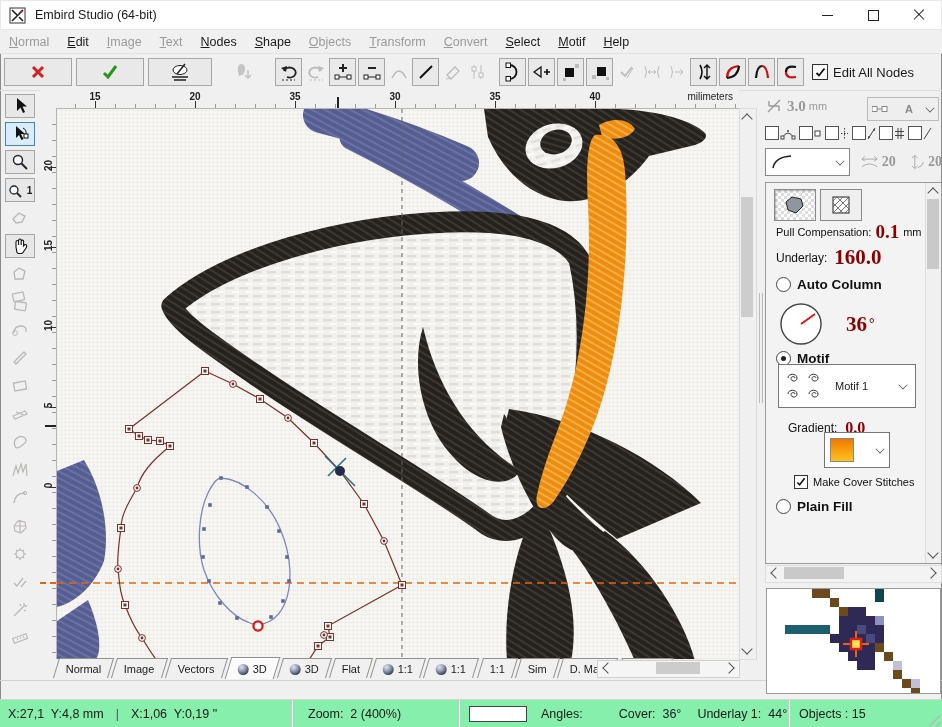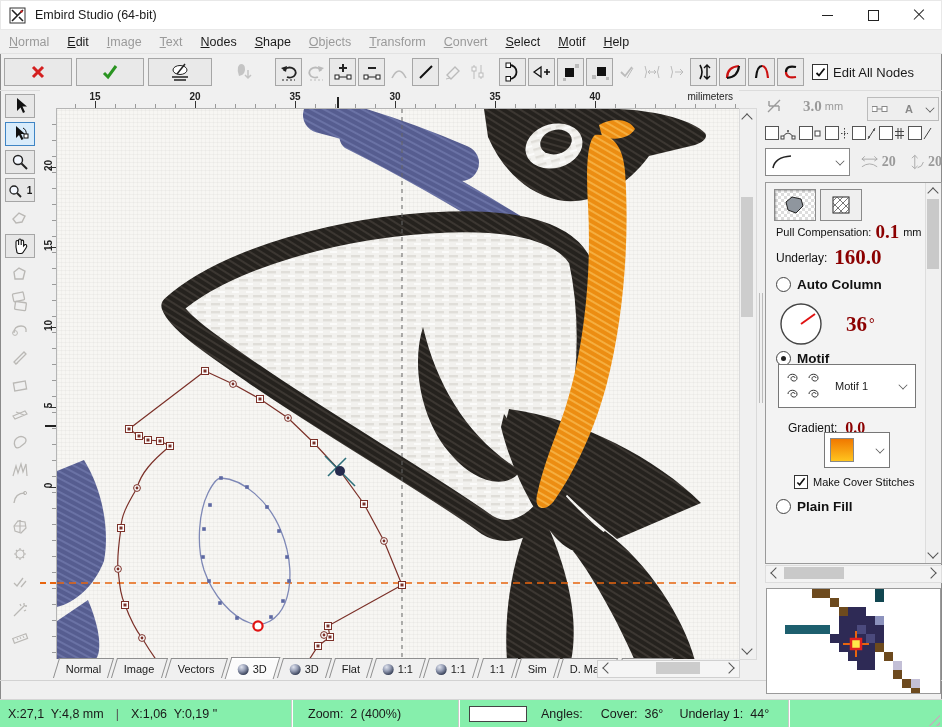--- a/index.html
+++ b/index.html
@@ -91,21 +91,21 @@
   .status{position:absolute;left:0;top:699px;width:942px;height:28px;background:#86efac;border-top:1px solid #d5d5d5;
           font-size:12.5px;display:flex;align-items:center;}
   .seg{height:100%;display:flex;align-items:center;border-right:1px solid #c9c9c9;box-shadow:1px 0 0 #fff;white-space:pre;}
   .swatch{width:56px;height:14px;background:#fff;border:1px solid #444;margin:0 14px 0 10px;}
   .grip{position:absolute;right:2px;bottom:2px;width:13px;height:13px;
         background:repeating-linear-gradient(135deg,#b9b9b9 0 2px,transparent 2px 5px);
         clip-path:polygon(100% 0,100% 100%,0 100%);}
   
   .rp{position:absolute;left:765px;top:92px;width:177px;height:606px;font-size:11px;}
   .rp-row1{position:absolute;left:0;top:3px;width:177px;height:22px;display:flex;align-items:center;color:#9a9a9a;}
-  .val-gray{font-family:"Liberation Serif",serif;font-weight:bold;font-size:15px;color:#9a9a9a;margin:0 3px 0 20px;}
+  .val-gray{font-family:"Liberation Serif",serif;font-weight:bold;font-size:15px;color:#9a9a9a;margin:0 3px 0 4px;}
   .dd-node{position:absolute;right:3px;top:2px;width:62px;height:22px;background:#eee;border:1px solid #bbb;
            display:flex;align-items:center;justify-content:space-between;padding:0 4px;color:#888;}
   .rp-row2{position:absolute;left:0;top:30px;width:177px;height:22px;display:flex;align-items:center;}
   .mcb{width:12px;height:12px;background:#fff;border:1px solid #555;flex:none;}
   .mic{margin:0 3px 0 1px;flex:none;display:flex;}
   .rp-row3{position:absolute;left:0;top:56px;width:177px;height:28px;display:flex;align-items:center;color:#9a9a9a;}
   .dd-arc{width:76px;height:26px;background:#fff;border:1px solid #888;display:flex;align-items:center;
           justify-content:space-between;padding:0 5px;}
   .v20{font-family:"Liberation Serif",serif;font-weight:bold;font-size:14px;color:#9a9a9a;margin-left:3px;}
   .rbox{position:absolute;left:0;top:90px;width:175px;height:380px;border:1px solid #9a9a9a;background:#f3f3f3;}
@@ -864,19 +864,22 @@
       <span>X:27,1  Y:4,8 mm</span>
       <span style="margin:0 12px;color:#555">|</span>
       <span>X:1,06  Y:0,19 "</span>
     </div>
     <div class="seg" style="width:150px;padding-left:16px">
       <span>Zoom:  2 (400%)</span>
     </div>
     <div class="seg" style="width:329px">
       <span class="swatch"></span>
       <span>Angles:</span>
-      <span style="margin-left:18px">Cover:  36°</span>
+      <span style="margin-left:36px">Cover:  36°</span>
       <span style="margin-left:16px">Underlay 1:  44°</span>
     </div>
+    <div class="seg" style="flex:1;border-right:none;padding-left:10px">
+      <span>Objects : 15</span>
+    </div>
     <div class="grip"></div>
   </div>
 
 </div>
 
 </body></html>

